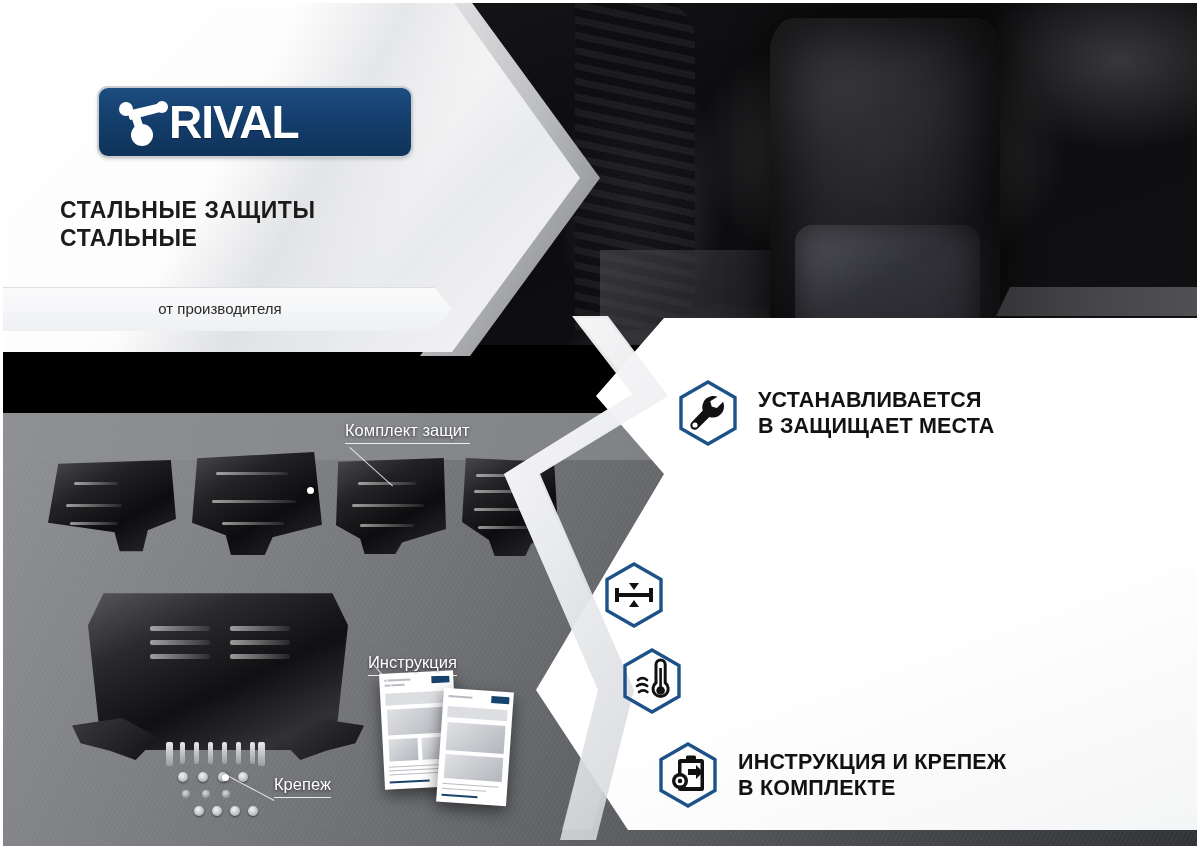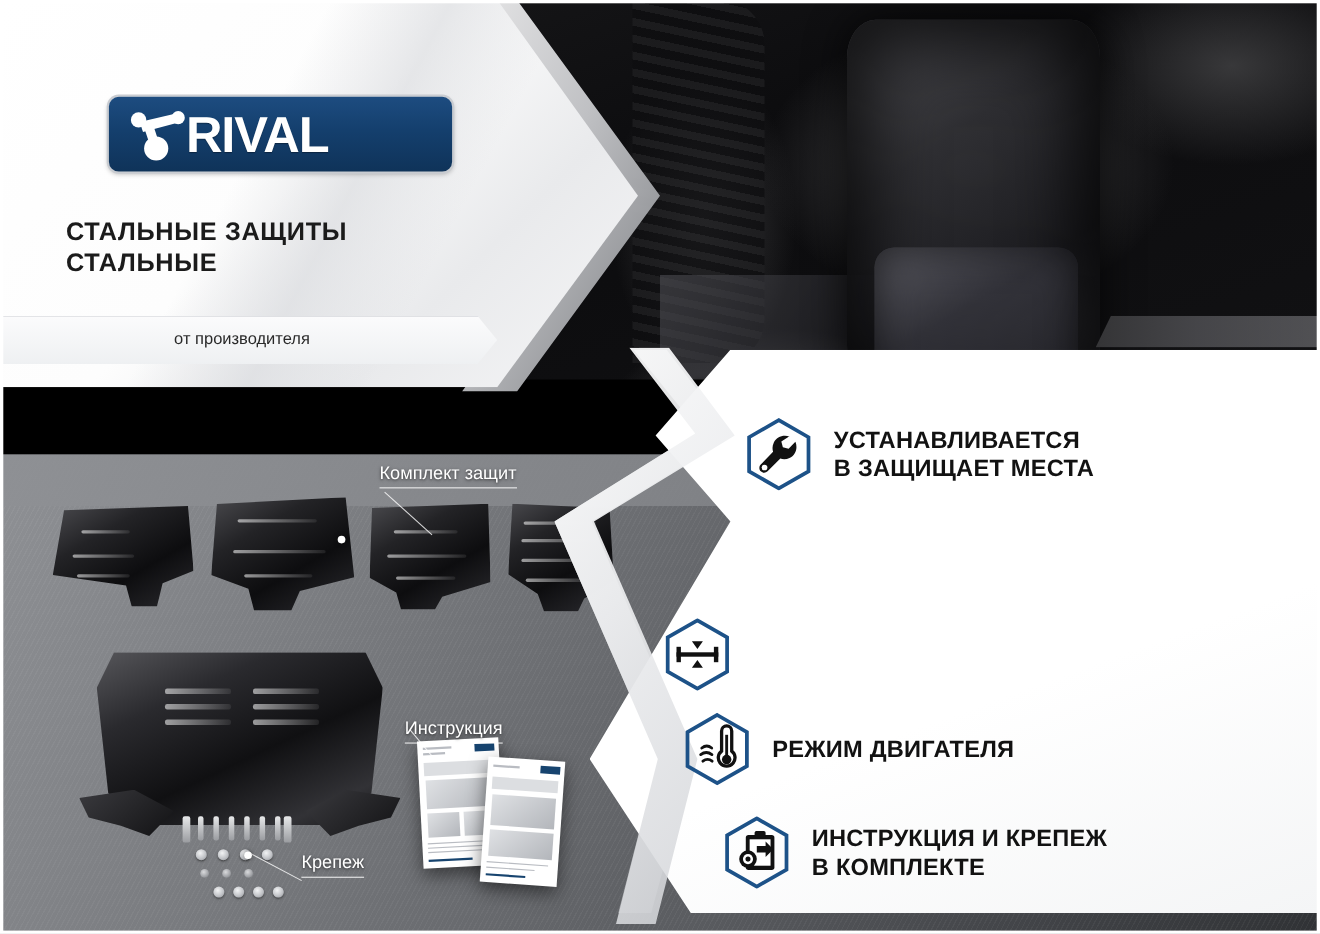--- a/index.html
+++ b/index.html
@@ -333,21 +333,20 @@
         <rect x="37.3" y="20" width="2.6" height="20" fill="#111"></rect>
         <circle cx="38.6" cy="42.5" r="4.3" fill="#111"></circle>
         <g fill="none" stroke="#111" stroke-width="2.6" stroke-linecap="round">
           <path d="M16 32c3-2.4 6-2.4 9 0"></path>
           <path d="M15 38c3.4-2.6 6.8-2.6 10.2 0"></path>
           <path d="M17 44c2.8-2.2 5.6-2.2 8.4 0"></path>
         </g>
       </svg>
     </div>
     <div class="adv-label">
-      <span class="l2">РЕЖИМ ДВИГАТЕЛЯ</span>
     </div>
   </div>
 
   <div class="adv-item" style="left:658px;top:742px;">
     <div class="hexbox">
       <svg viewBox="0 0 60 66" width="60" height="66">
         <polygon points="30,2 57,17.5 57,48.5 30,64 3,48.5 3,17.5" fill="none" stroke="#1d5288" stroke-width="3.4"></polygon>
         <g fill="#111">
           <rect x="20" y="17" width="26" height="32" rx="2.5"></rect>
           <rect x="28" y="13.5" width="10" height="6" rx="1.6"></rect>

